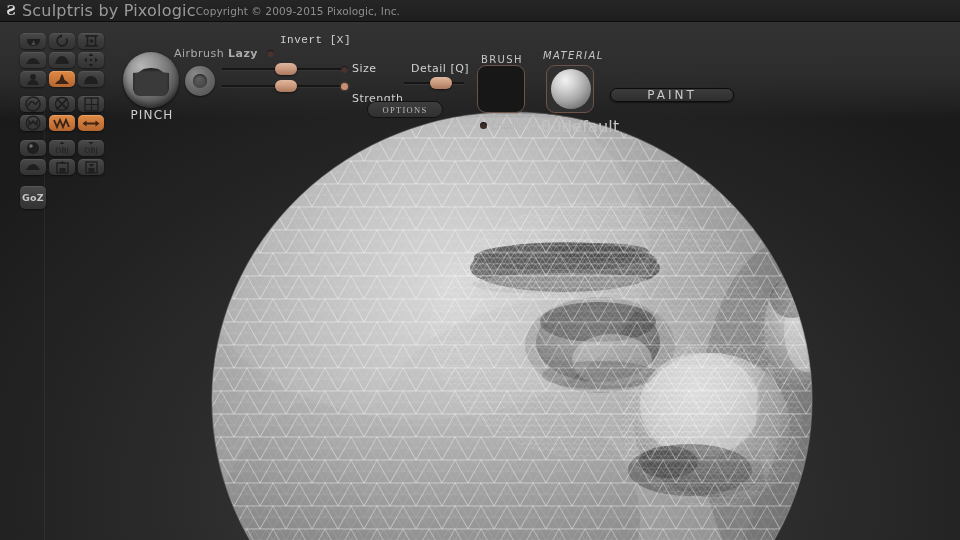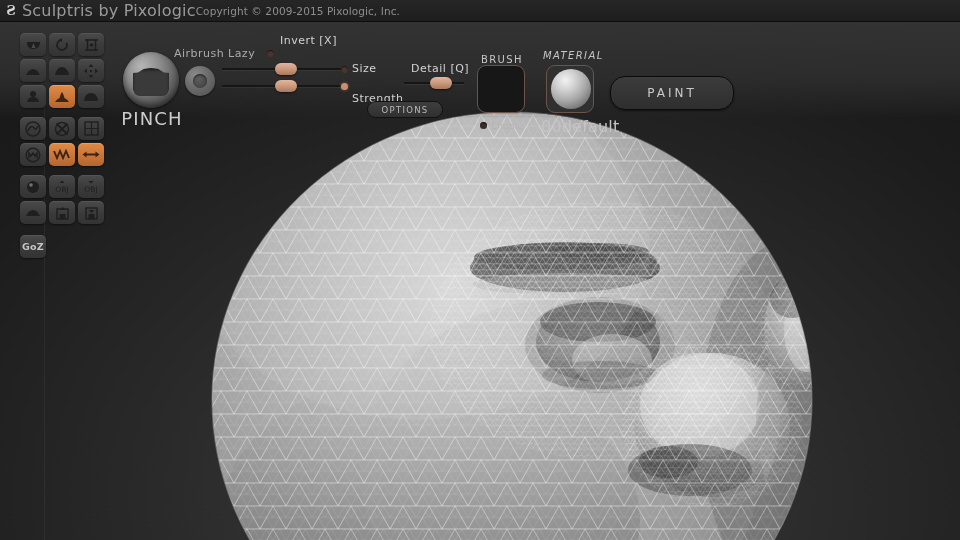--- a/index.html
+++ b/index.html
@@ -76,21 +76,21 @@
     position: absolute; left: 10px; top: 16px;
     width: 36px; height: 28px;
     background: #3a3a3a;
     border-radius: 0 0 7px 7px;
     clip-path: polygon(0% 18%, 14% 16%, 30% 4%, 50% 0%, 70% 4%, 86% 16%, 100% 18%, 100% 78%, 92% 100%, 8% 100%, 0% 78%);
     box-shadow: inset 0 2px 3px rgba(0,0,0,.55);
   }
   #brush-name {
     position: absolute; left: 121px; top: 86px;
     width: 62px; text-align: center;
-    color: #cdcdcd; font-size: 18px; letter-spacing: 1.2px;
+    color: #cdcdcd; font-size: 12px; letter-spacing: 1.2px;
   }
 
   
   #airbrush-knob {
     position: absolute; left: 185px; top: 44px;
     width: 30px; height: 30px; border-radius: 50%;
     background: radial-gradient(circle at 35% 30%, #8b8b8b 0%, #6e6e6e 40%, #4e4e4e 100%);
     box-shadow: 0 1px 2px rgba(0,0,0,.55);
     display: flex; align-items: center; justify-content: center;
   }
@@ -131,21 +131,21 @@
     box-shadow: 0 1px 2px rgba(0,0,0,.55);
     transform: translateX(-11px);
   }
 
   #options-btn {
     position: absolute; left: 367px; top: 79px;
     width: 76px; height: 17px; border-radius: 9px;
     background: linear-gradient(180deg, #3e3e3e, #303030);
     border: 1px solid #111;
     color: #b9b9b9; font-size: 8.5px; letter-spacing: 1.3px;
-    display: flex; align-items: center; justify-content: center;
+    display: flex; align-items: center; justify-content: center; font-family: Liberation Serif, serif;
   }
 
   
   .swatch-title {
     position: absolute;
     color: #c6c6c6; font-size: 10px; letter-spacing: 1.4px;
   }
   .swatch {
     position: absolute;
     width: 48px; height: 48px; border-radius: 9px;
@@ -171,39 +171,39 @@
     position: absolute; left: 491px; top: 98px;
     color: #b4b4b4; font-size: 9.5px;
   }
   #enable-dot {
     position: absolute; left: 480px; top: 100px;
     width: 7px; height: 7px; border-radius: 50%;
     background: #3c2d28; box-shadow: inset 0 1px 1px rgba(0,0,0,.6);
   }
 
   #paint-btn {
-    position: absolute; left: 610px; top: 54px;
-    width: 124px; height: 34px; border-radius: 15px;
+    position: absolute; left: 610px; top: 66px;
+    width: 124px; height: 14px; border-radius: 15px;
     background: linear-gradient(180deg, #3c3c3c, #2e2e2e);
     border: 1.5px solid #0b0b0b;
     color: #c9c9c9; font-size: 12px; letter-spacing: 3px;
     display: flex; align-items: center; justify-content: center;
     box-shadow: 0 1px 2px rgba(0,0,0,.5);
   }
 
   
   #lefttools {
     position: absolute; left: 20px; top: 33px;
     width: 92px;
     z-index: 26;
   }
   .tool-row { display: flex; gap: 3px; margin-bottom: 3px; }
   .tool-row.gap { margin-top: 9px; }
   .tool-btn {
-    width: 26px; height: 23px; border-radius: 5px;
+    width: 26px; height: 16px; border-radius: 5px;
     background: linear-gradient(180deg, #4a4a4a 0%, #3b3b3b 52%, #333 100%);
     box-shadow: inset 0 1px 0 rgba(255,255,255,.07), 0 1px 2px rgba(0,0,0,.5);
     position: relative;
     display: flex; align-items: center; justify-content: center;
   }
   .tool-btn.active {
     background: linear-gradient(180deg, #e08a43 0%, #c9763a 55%, #b4662f 100%);
     box-shadow: inset 0 1px 0 rgba(255,255,255,.2), 0 1px 2px rgba(0,0,0,.5);
   }
   .tool-btn svg { display: block; }
@@ -348,23 +348,23 @@
     <div id="brush-orb">
       <div class="crest"></div>
     </div>
     <div id="brush-name">PINCH</div>
 
     <div id="airbrush-knob">
       <div class="inner"></div>
     </div>
 
     <span class="tp-label" style="left:174px; top:25px;">Airbrush</span>
-    <span class="tp-label" style="left:228px; top:25px;">Lazy</span>
+    <span class="tp-label" style="left:228px; top:25px;font-weight:bold;">Lazy</span>
     <span class="radio-dot" style="left:267px; top:28px;"></span>
-    <span class="tp-label bright" style="left:280px; top:12px;">Invert [X]</span>
+    <span class="tp-label bright" style="left:280px; top:12px;font-family:Liberation Mono, monospace;">Invert [X]</span>
 
     <div class="slider" style="left:222px; top:41px; width:124px;">
       <div class="track"></div>
       <div class="knob" style="left:52%;"></div>
     </div>
     <div class="slider" style="left:222px; top:58px; width:124px;">
       <div class="track"></div>
       <div class="knob" style="left:52%;"></div>
     </div>
 

